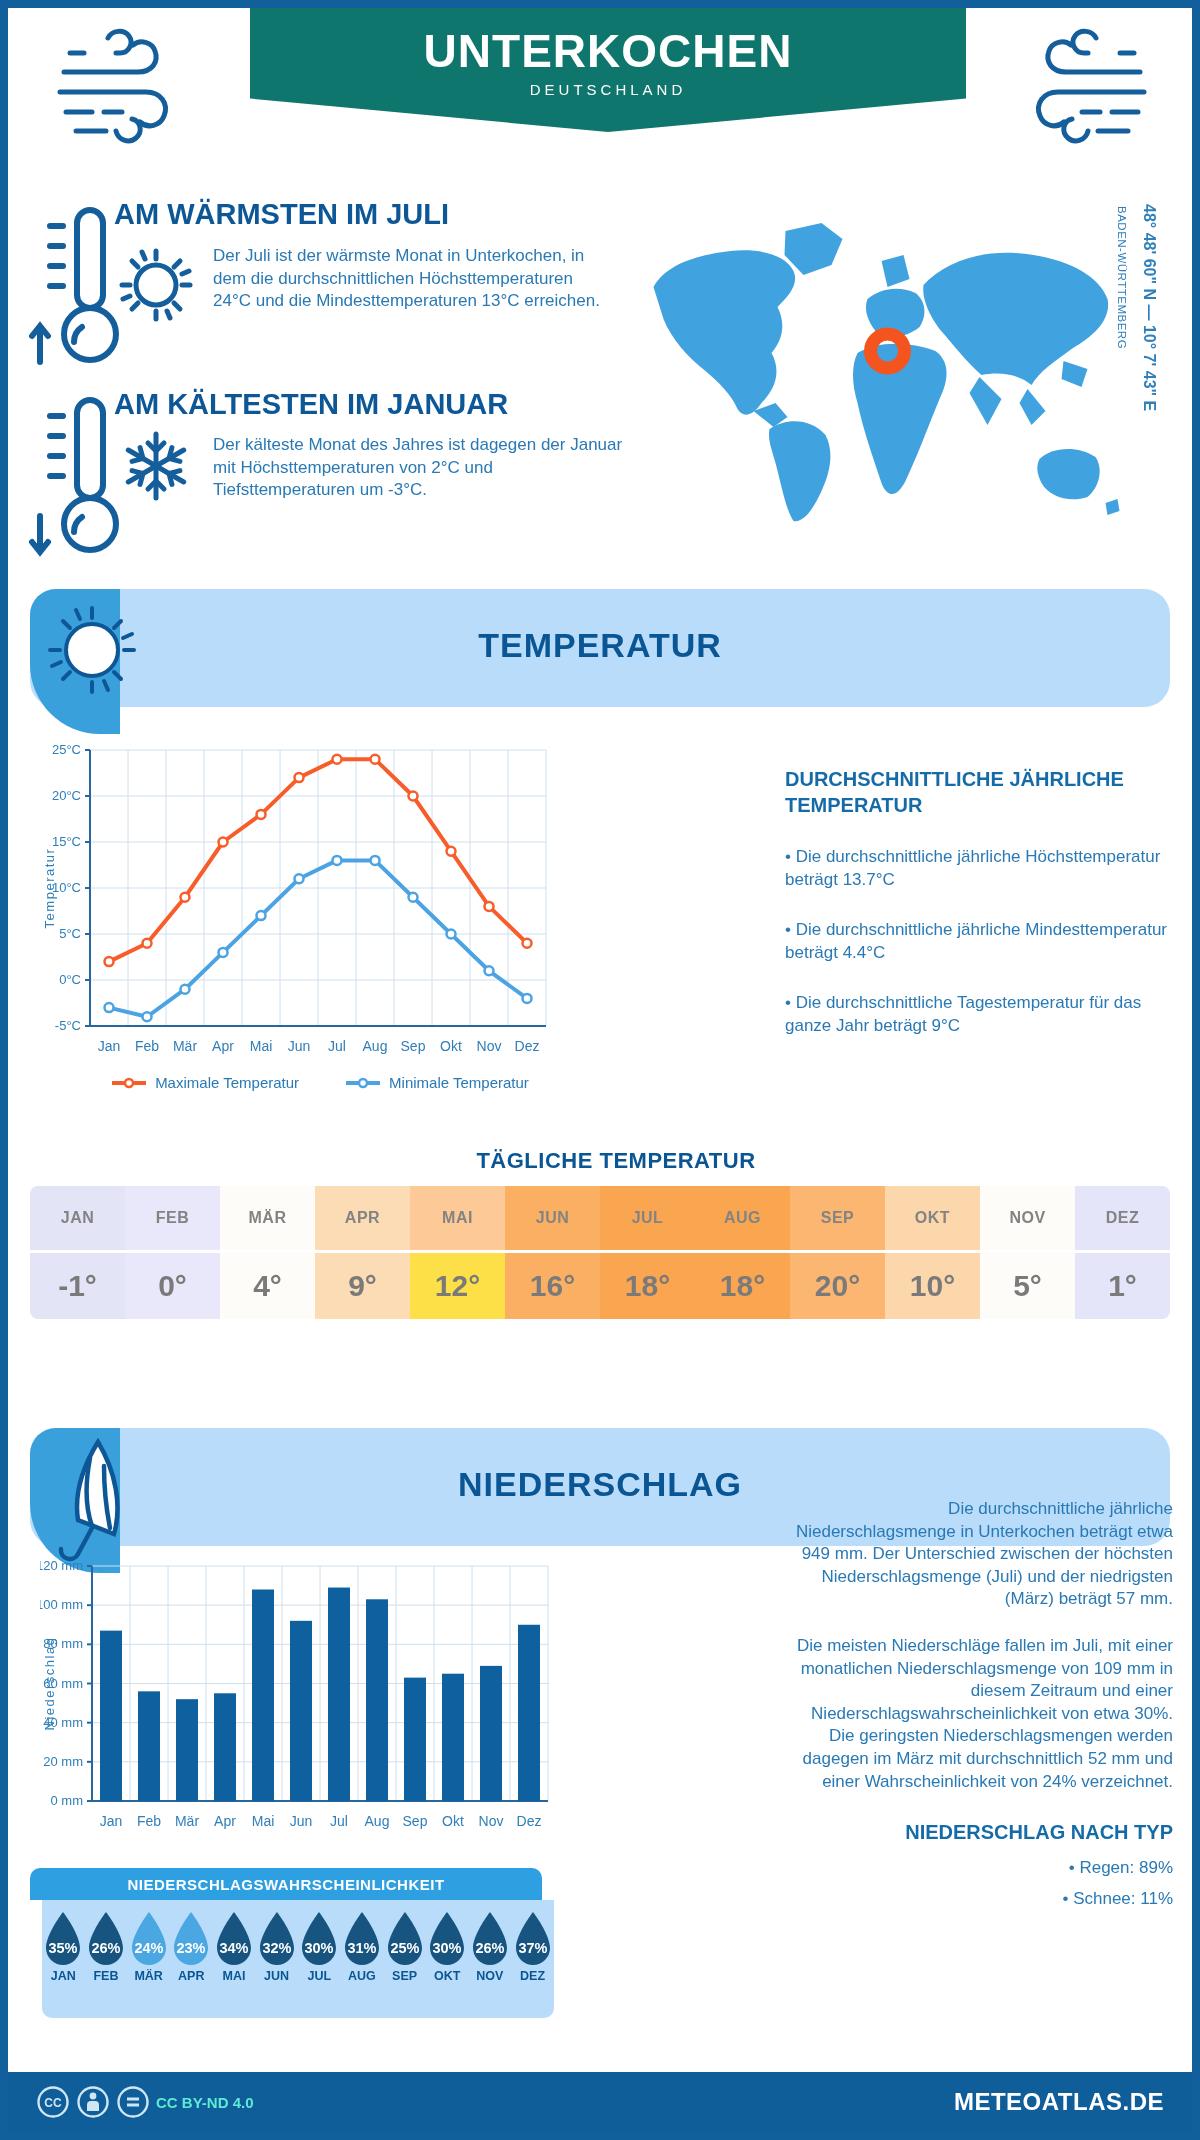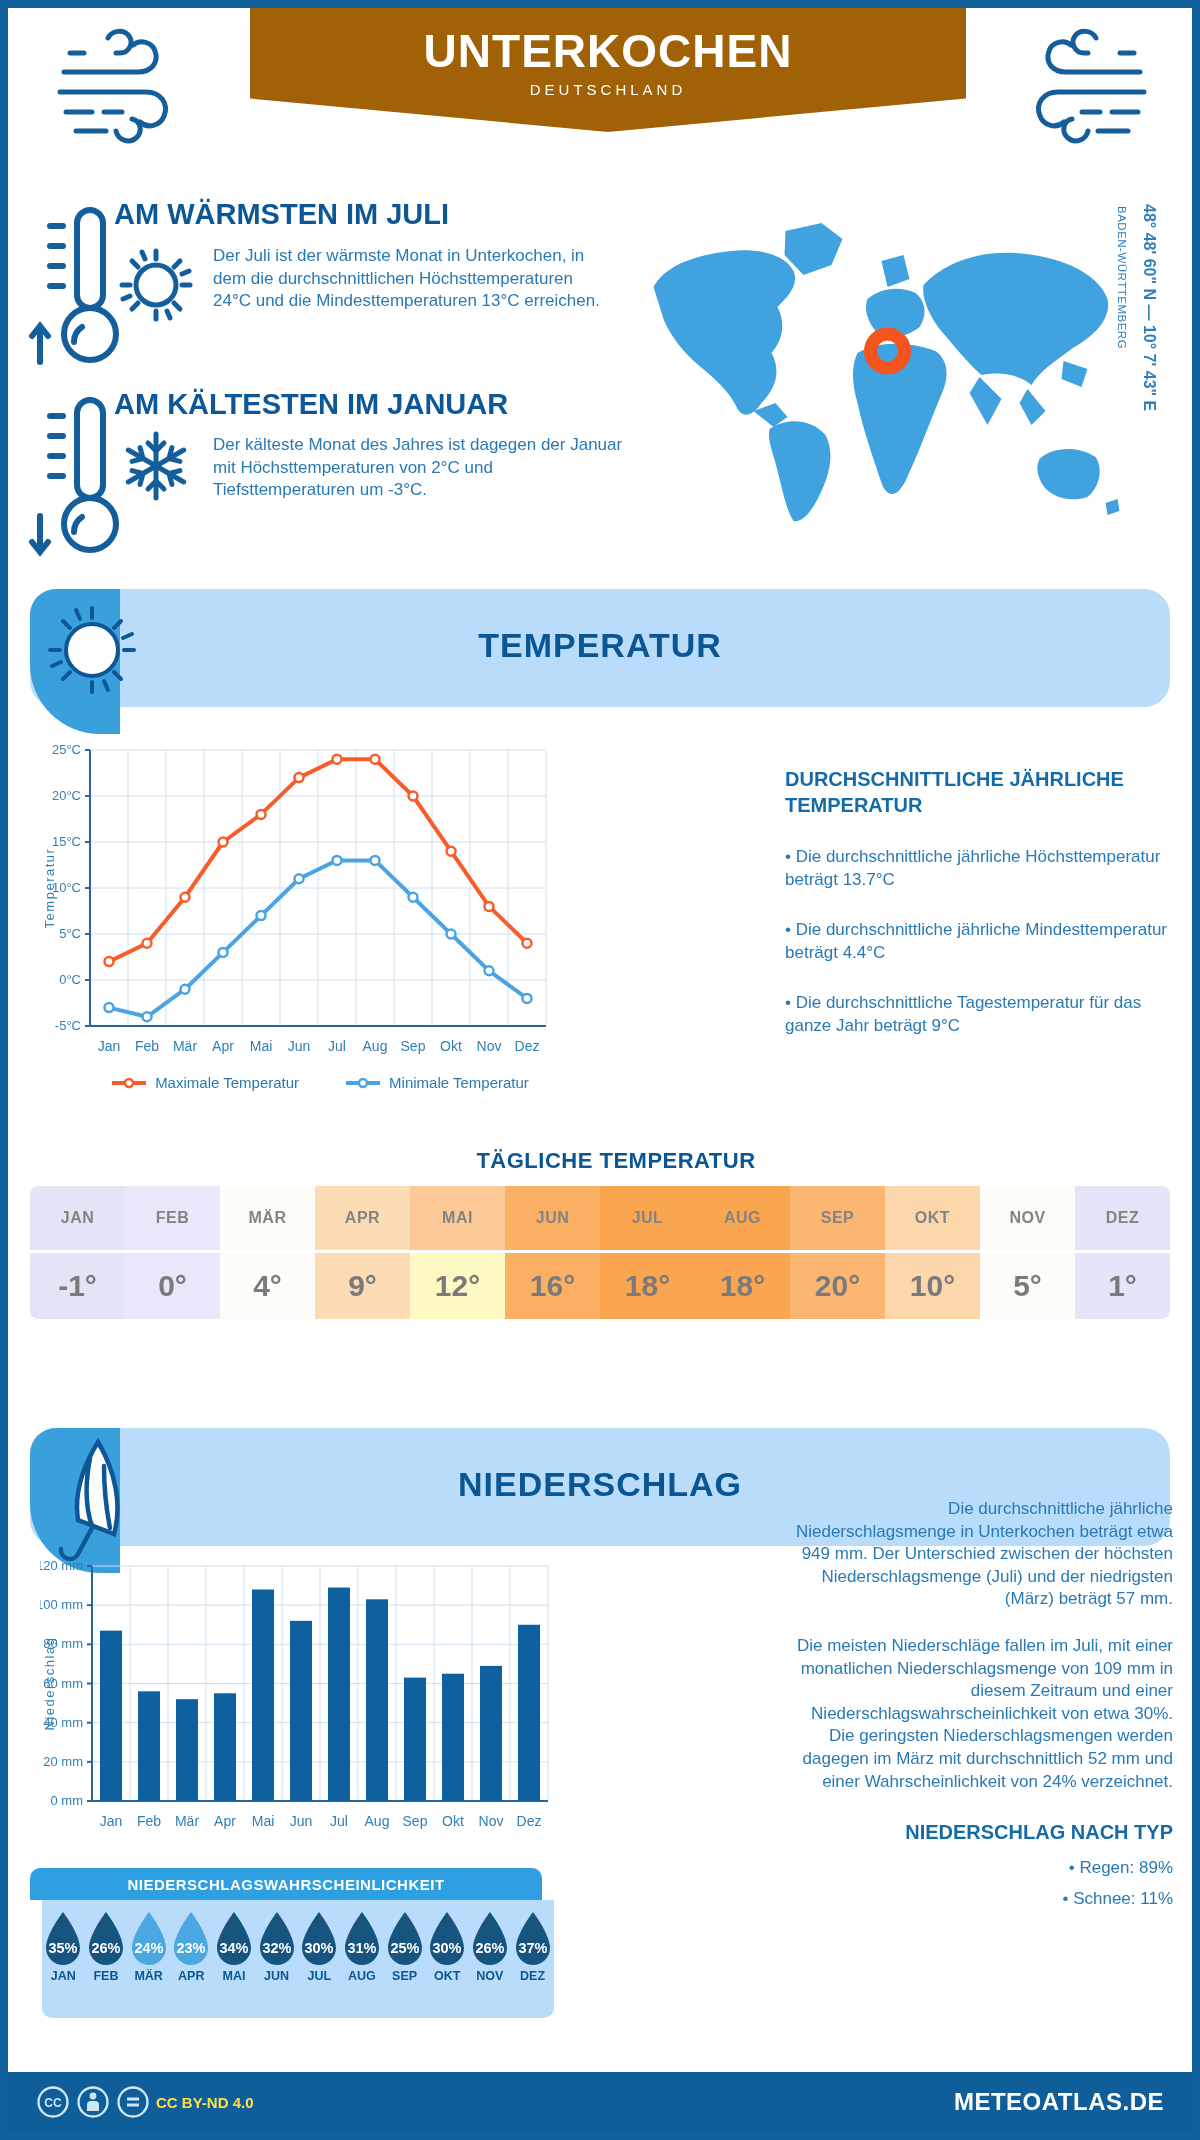--- a/index.html
+++ b/index.html
@@ -1,21 +1,21 @@
 <!DOCTYPE html>
 <html lang="de"><head>
 <meta charset="utf-8">
 <style>
   html,body{margin:0;padding:0;background:#ffffff;font-family:"Liberation Sans",sans-serif;}
   .page{position:relative;width:1200px;height:2140px;box-sizing:border-box;border:8px solid #11609b;background:#fff;overflow:hidden;}
   .abs{position:absolute;}
   svg text{font-family:"Liberation Sans",sans-serif;}
 
   
-  .banner{left:242px;top:0;width:716px;height:124px;background:#a16207;
+  .banner{left:242px;top:0;width:716px;height:124px;background:#0f766e;
     clip-path:polygon(0 0,100% 0,100% 73%,50% 100%,0 73%);color:#fff;text-align:center;}
   .banner .t1{font-size:46px;font-weight:bold;letter-spacing:1px;margin-top:16px;}
   .banner .t2{font-size:15px;letter-spacing:4px;margin-top:3px;}
 
   
   .hl-title{font-size:29px;font-weight:bold;color:#0d5796;}
   .hl-text{font-size:17px;line-height:1.33;color:#2979b4;}
 
   
   .coords{font-size:16px;font-weight:bold;color:#2e7fba;white-space:nowrap;transform:rotate(90deg);transform-origin:top left;}
@@ -47,21 +47,21 @@
   
   .prob-head{width:512px;height:32px;background:#2e9fe0;border-radius:10px 10px 0 0;color:#fff;
     display:flex;align-items:center;justify-content:center;font-size:15px;font-weight:bold;letter-spacing:.5px;}
   .prob-body{width:512px;height:118px;background:#b9dcfa;border-radius:0 0 10px 10px;
     display:flex;justify-content:space-around;align-items:flex-start;padding-top:10px;box-sizing:border-box;margin-left:12px;}
   .drop{display:flex;flex-direction:column;align-items:center;width:40px;}
   .drop-label{font-size:12.5px;font-weight:bold;color:#0a5694;margin-top:3px;}
 
   
   .footer{left:0;top:2064px;width:1184px;height:60px;background:#0f5e9a;display:flex;align-items:center;justify-content:space-between;padding:0 28px;box-sizing:border-box;}
-  .cc{display:flex;align-items:center;gap:6px;color:#fde047;font-size:15px;font-weight:bold;}
+  .cc{display:flex;align-items:center;gap:6px;color:#5eead4;font-size:15px;font-weight:bold;}
   .site{color:#fff;font-size:24px;font-weight:bold;letter-spacing:.5px;}
 </style>
 </head>
 <body>
 
 <div class="page">
 
   <div class="abs banner">
     <div class="t1">UNTERKOCHEN</div>
     <div class="t2">DEUTSCHLAND</div>
@@ -311,21 +311,21 @@
       <div style="background: rgb(251, 182, 114);">SEP</div>
       <div style="background: rgb(252, 215, 172);">OKT</div>
       <div style="background: rgb(253, 252, 248);">NOV</div>
       <div style="background: rgb(228, 229, 248);">DEZ</div>
     </div>
   <div class="abs trow vl" id="daily-values" style="left:22px;top:1245px;">
       <div style="background: rgb(228, 228, 247);">-1°</div>
       <div style="background: rgb(232, 232, 250);">0°</div>
       <div style="background: rgb(253, 252, 249);">4°</div>
       <div style="background: rgb(252, 220, 180);">9°</div>
-      <div style="background: #fef9c3;">12°</div>
+      <div style="background: #fde047;">12°</div>
       <div style="background: rgb(251, 175, 99);">16°</div>
       <div style="background: rgb(250, 165, 79);">18°</div>
       <div style="background: rgb(250, 165, 79);">18°</div>
       <div style="background: rgb(251, 182, 114);">20°</div>
       <div style="background: rgb(252, 215, 172);">10°</div>
       <div style="background: rgb(253, 252, 248);">5°</div>
       <div style="background: rgb(228, 229, 248);">1°</div>
     </div>
 
   <div class="abs sec-light" style="left:22px;top:1420px;"></div>

